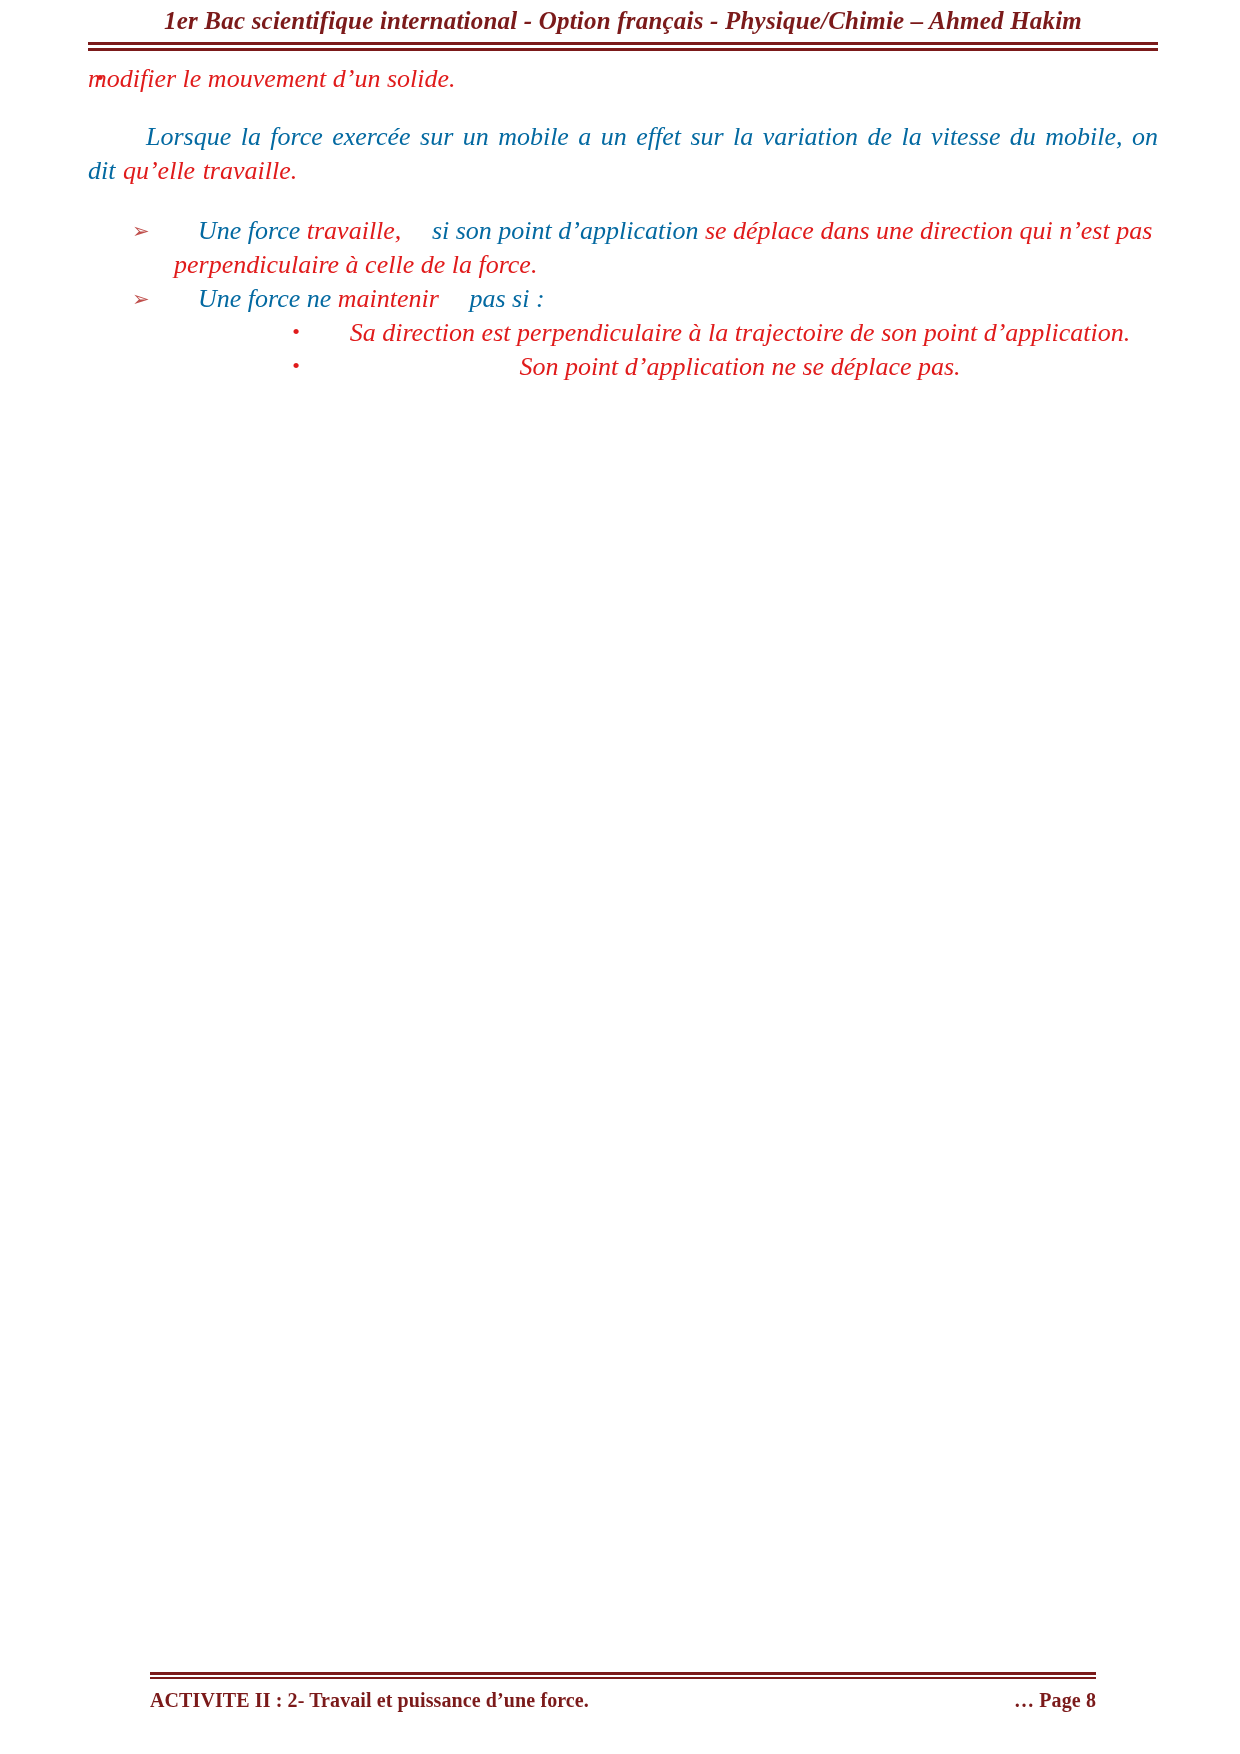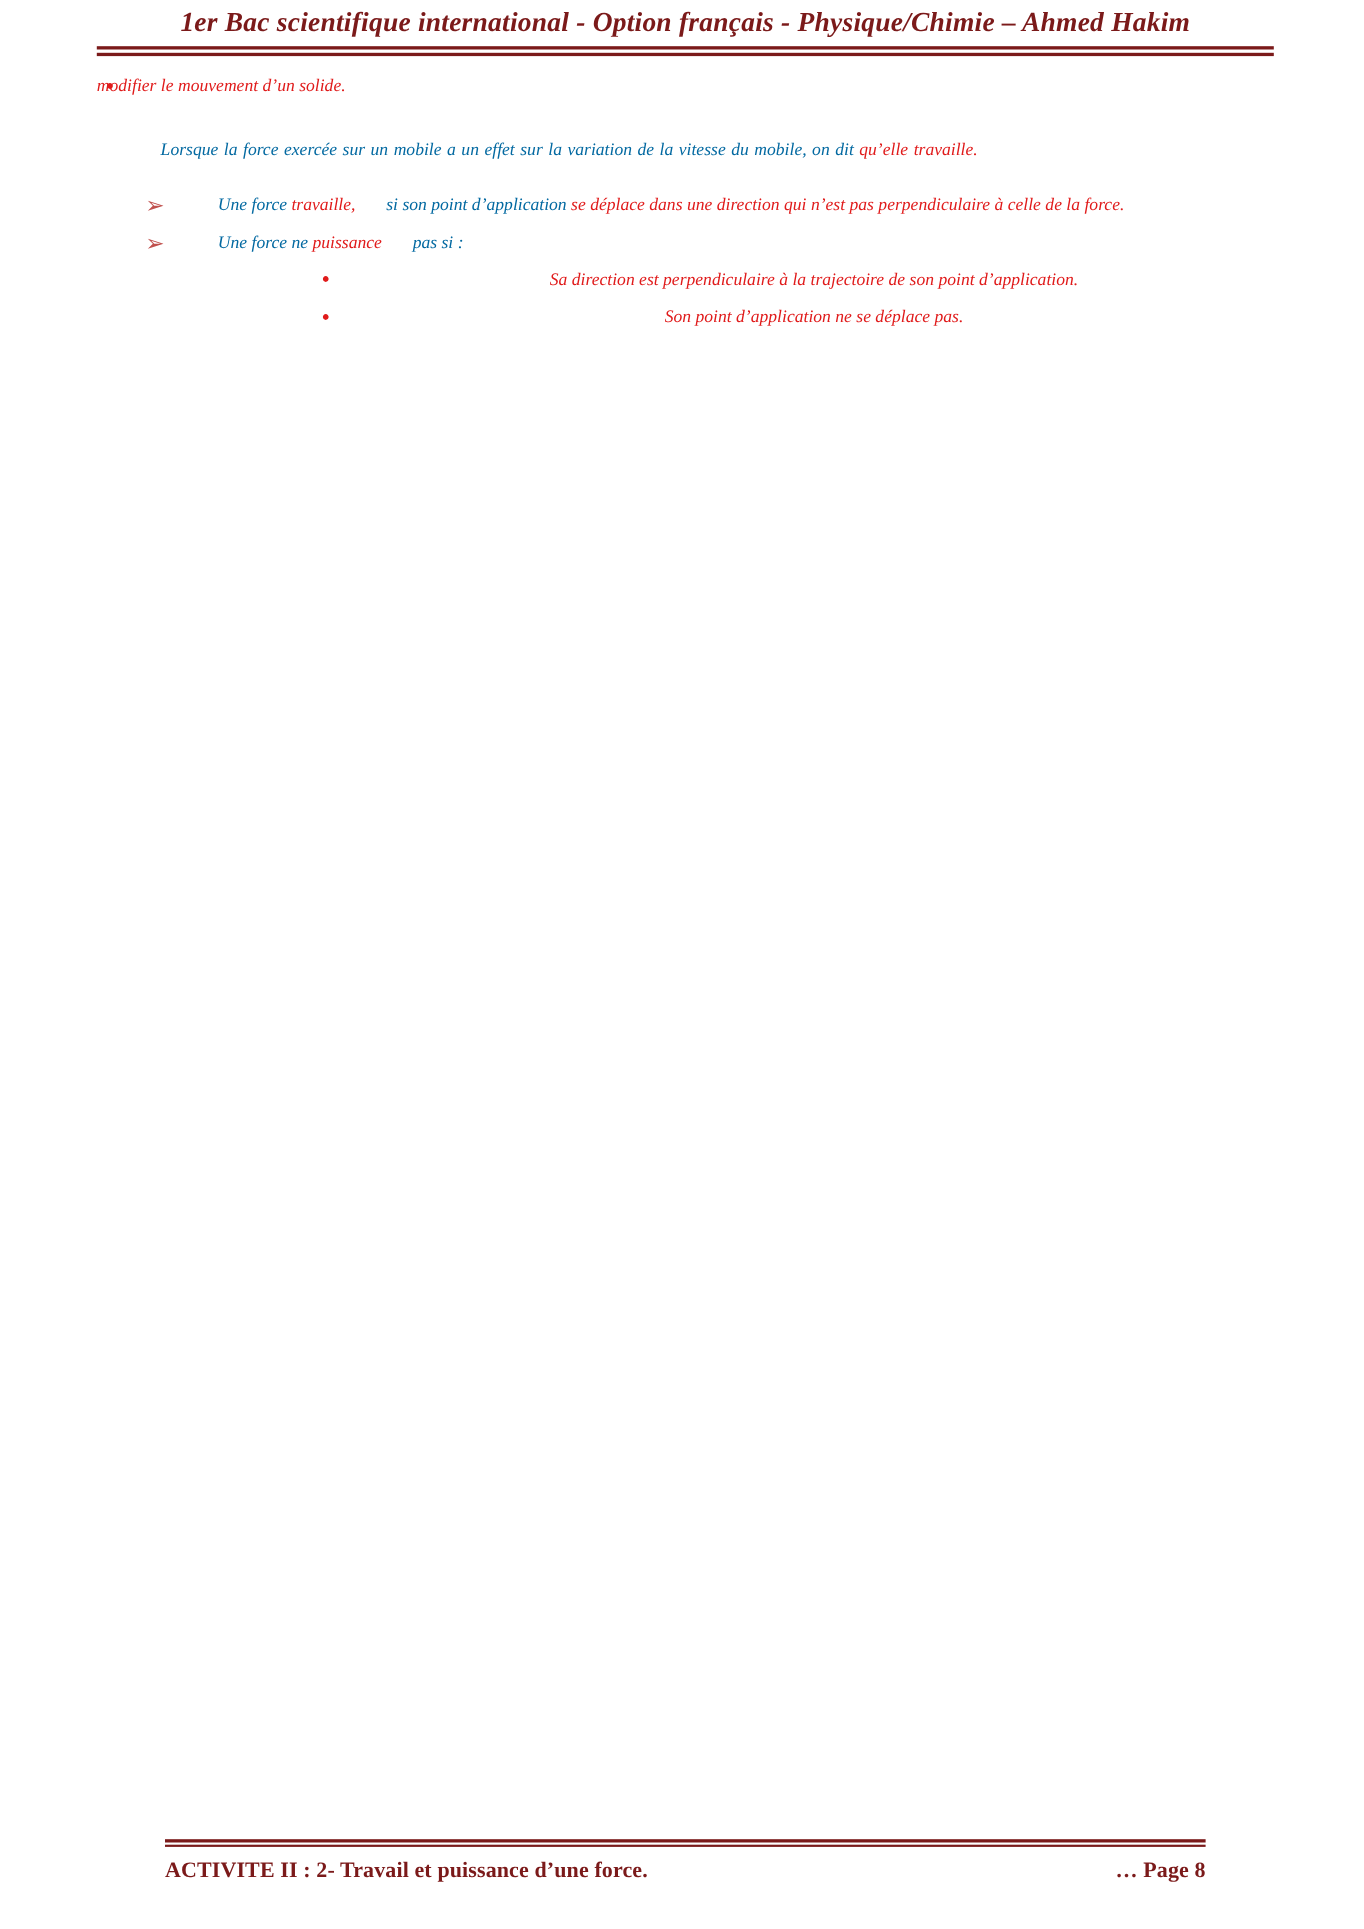--- a/index.html
+++ b/index.html
@@ -49,21 +49,21 @@
     box-sizing: content-box;
   }
 
   
   .content {
     position: absolute;
     left: 88px;
     top: 62px;
     width: 1070px;
     font-style: italic;
-    font-size: 16px;
+    font-size: 26px;
     line-height: 34px;
   }
 
   ul.bullets {
     list-style: none;
     margin: 0;
     padding: 0;
   }
   ul.bullets > li {
     position: relative;
@@ -180,21 +180,21 @@
     <ul class="bullets lvl1">
       <li>
         <span>modifier le mouvement d’un solide.</span>
       </li>
     </ul>
 
     <p class="para"><span class="blk">Lorsque la force exercée sur un mobile a un effet sur la variation de la vitesse du mobile, on dit </span><span class="red">qu’elle travaille.</span></p>
 
     <ul class="arrow-list">
       <li><span class="blk">Une force </span><span class="red">travaille,</span><span class="blk"> si son point d’application </span><span class="red">se déplace dans une direction qui n’est pas perpendiculaire à celle de la force.</span></li>
-      <li><span class="blk">Une force ne </span><span class="red">puissance</span><span class="blk"> pas si :</span>
+      <li><span class="blk">Une force ne </span><span class="red">maintenir</span><span class="blk"> pas si :</span>
 
         <ul class="lvl3">
           <li>
             <span>Sa direction est perpendiculaire à la trajectoire de son point d’application.</span>
           </li>
           <li>
             <span>Son point d’application ne se déplace pas.</span>
           </li>
         </ul>
       </li>

